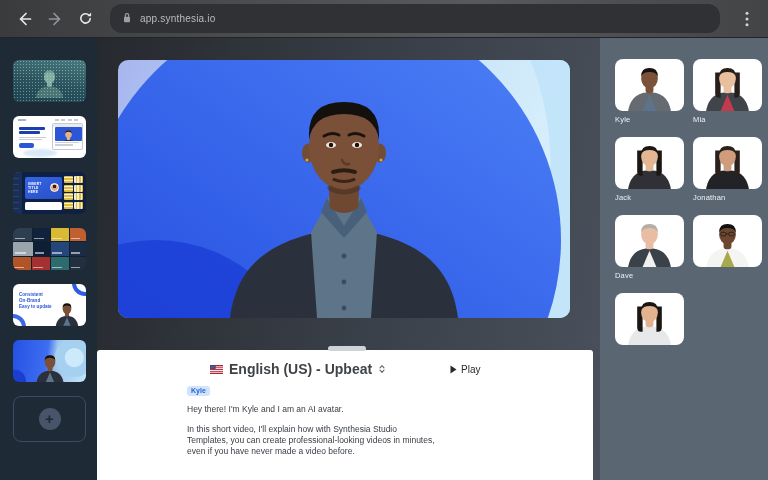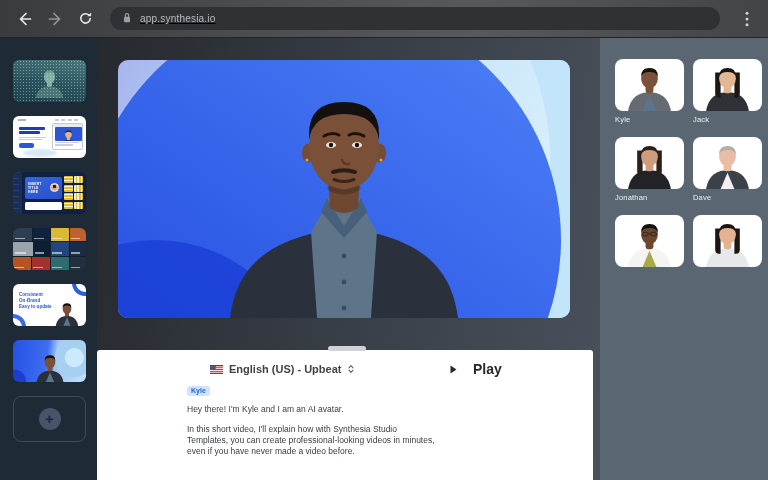--- a/index.html
+++ b/index.html
@@ -4,22 +4,22 @@
 <style>
   html,body{margin:0;padding:0;}
   body{width:768px;height:480px;overflow:hidden;font-family:"Liberation Sans",sans-serif;background:#2c2f33;}
   *{box-sizing:border-box;}
 
   
   .browser-bar{height:38px;display:flex;align-items:center;padding:0 12px;gap:4px;
     background:linear-gradient(90deg,#3a3b3d 0%,#4c4e50 35%,#58595b 62%,#434446 100%);
     border-bottom:1px solid #232426;}
   .nav-btn{width:26px;height:26px;display:flex;align-items:center;justify-content:center;flex:none;border-radius:50%;}
-  .url-pill{flex:1;height:23px;background:#2f3134;border-radius:12px;margin:0 14px 0 8px;
-    display:flex;align-items:center;padding:0 12px;gap:8px;min-width:0;text-decoration:underline;}
+  .url-pill{flex:1;height:29px;background:#2f3134;border-radius:12px;margin:0 14px 0 8px;
+    display:flex;align-items:center;padding:0 12px;gap:8px;min-width:0;}
   .url-text{font-size:10px;color:#b9bdc1;letter-spacing:.2px;white-space:nowrap;}
   .kebab{width:18px;height:22px;display:flex;align-items:center;justify-content:center;flex:none;}
 
   
   .content{display:flex;height:442px;}
 
   
   .scenes-sidebar{width:97px;flex:none;background:#1f2a37;padding:22px 11px 0 13px;
     display:flex;flex-direction:column;gap:14px;overflow:hidden;}
   .scene-thumb{width:73px;height:42px;border-radius:6px;position:relative;overflow:hidden;flex:none;background:#223;}
@@ -86,23 +86,23 @@
 
   
   .main-col{flex:1;position:relative;min-width:0;
     background:linear-gradient(100deg,#26292e 0%,#3a4049 55%,#4a515c 100%);}
   .video-canvas{position:absolute;left:21px;top:22px;width:452px;height:258px;border-radius:10px;overflow:hidden;}
   .video-canvas svg{display:block;width:100%;height:100%;}
 
   .script-panel{position:absolute;left:0;right:7px;top:312px;bottom:0;background:#ffffff;border-radius:3px 3px 0 0;}
   .drag-handle{position:absolute;top:-4px;left:calc(50% - 17px);width:38px;height:5px;border-radius:2.5px;background:#cfd3d7;}
   .lang-row{position:absolute;top:10px;left:113px;display:flex;align-items:center;gap:6px;}
-  .lang-label{font-size:11px;font-weight:600;color:#3f4347;}
+  .lang-label{font-size:14px;font-weight:600;color:#3f4347;}
   .play-btn{position:absolute;top:10px;left:353px;display:flex;align-items:center;gap:4px;}
-  .play-label{font-size:14px;font-weight:700;color:#26292d;margin-left:12px;}
+  .play-label{font-size:10px;font-weight:400;color:#26292d;}
   .script-body{position:absolute;top:35px;left:90px;display:flex;gap:8px;flex-direction:column;}
   .speaker-badge{flex:none;align-self:flex-start;font-size:7px;font-weight:700;color:#1a66d2;background:#d3e3fc;
     border-radius:3px;padding:1.5px 4px;margin-top:.5px;}
   .script-text{width:250px;}
   .script-text p{margin:0 0 10px;font-size:8.5px;line-height:10.8px;color:#383d43;}
 
   
   .avatars-sidebar{width:168px;flex:none;background:#5b6673;padding:21px 0 0 15px;overflow:hidden;
     display:grid;grid-template-columns:69px 69px;column-gap:9px;align-content:start;}
   .avatar-cell{height:78px;}
@@ -385,20 +385,35 @@
             <rect x="31" y="22" width="8" height="5.5" rx="2.5" fill="rgba(0,0,0,.12)"></rect>
             <ellipse cx="35" cy="19" rx="8.5" ry="10" fill="#7c513a"></ellipse>
             <path d="M26.5,17 Q26.5,8.5 35,8.5 Q43.5,8.5 43.5,17 Q41.5,12.5 35,12.5 Q28.5,12.5 26.5,17 Z" fill="#17120f"></path>
           </svg>
         </div>
         <div class="avatar-name">Kyle</div>
       </div>
       <div class="avatar-cell">
         <div class="avatar-card">
           <svg viewBox="0 0 70 52" preserveAspectRatio="xMidYMax meet" xmlns="http://www.w3.org/2000/svg">
+            <path d="M13,54 C15,37.5 25,33 35,33 C45,33 55,37.5 57,54 Z" fill="#41454b"></path>
+            <path d="M28,52 L35,35.5 L42,52 Z" fill="#c23b4d"></path>
+            <path d="M22.5,13 L22.5,34 Q22.5,39.5 28,38.5 L28,13 Z" fill="#261f1c"></path>
+            <path d="M42,13 L42,38.5 Q47.5,39.5 47.5,34 L47.5,13 Z" fill="#261f1c"></path>
+            <rect x="31" y="22" width="8" height="12" rx="2.5" fill="#e9bf9e"></rect>
+            <rect x="31" y="22" width="8" height="5.5" rx="2.5" fill="rgba(0,0,0,.12)"></rect>
+            <ellipse cx="35" cy="19" rx="8.5" ry="10" fill="#e9bf9e"></ellipse>
+            <path d="M26.5,17 Q26.5,8.5 35,8.5 Q43.5,8.5 43.5,17 Q41.5,12.5 35,12.5 Q28.5,12.5 26.5,17 Z" fill="#261f1c"></path>
+          </svg>
+        </div>
+        <div class="avatar-name">Mia</div>
+      </div>
+      <div class="avatar-cell">
+        <div class="avatar-card">
+          <svg viewBox="0 0 70 52" preserveAspectRatio="xMidYMax meet" xmlns="http://www.w3.org/2000/svg">
             <path d="M13,54 C15,37.5 25,33 35,33 C45,33 55,37.5 57,54 Z" fill="#303137"></path>
             <path d="M22.5,13 L22.5,34 Q22.5,39.5 28,38.5 L28,13 Z" fill="#1d1713"></path>
             <path d="M42,13 L42,38.5 Q47.5,39.5 47.5,34 L47.5,13 Z" fill="#1d1713"></path>
             <rect x="31" y="22" width="8" height="12" rx="2.5" fill="#e3b794"></rect>
             <rect x="31" y="22" width="8" height="5.5" rx="2.5" fill="rgba(0,0,0,.12)"></rect>
             <ellipse cx="35" cy="19" rx="8.5" ry="10" fill="#e3b794"></ellipse>
             <path d="M26.5,17 Q26.5,8.5 35,8.5 Q43.5,8.5 43.5,17 Q41.5,12.5 35,12.5 Q28.5,12.5 26.5,17 Z" fill="#1d1713"></path>
           </svg>
         </div>
         <div class="avatar-name">Jack</div>

